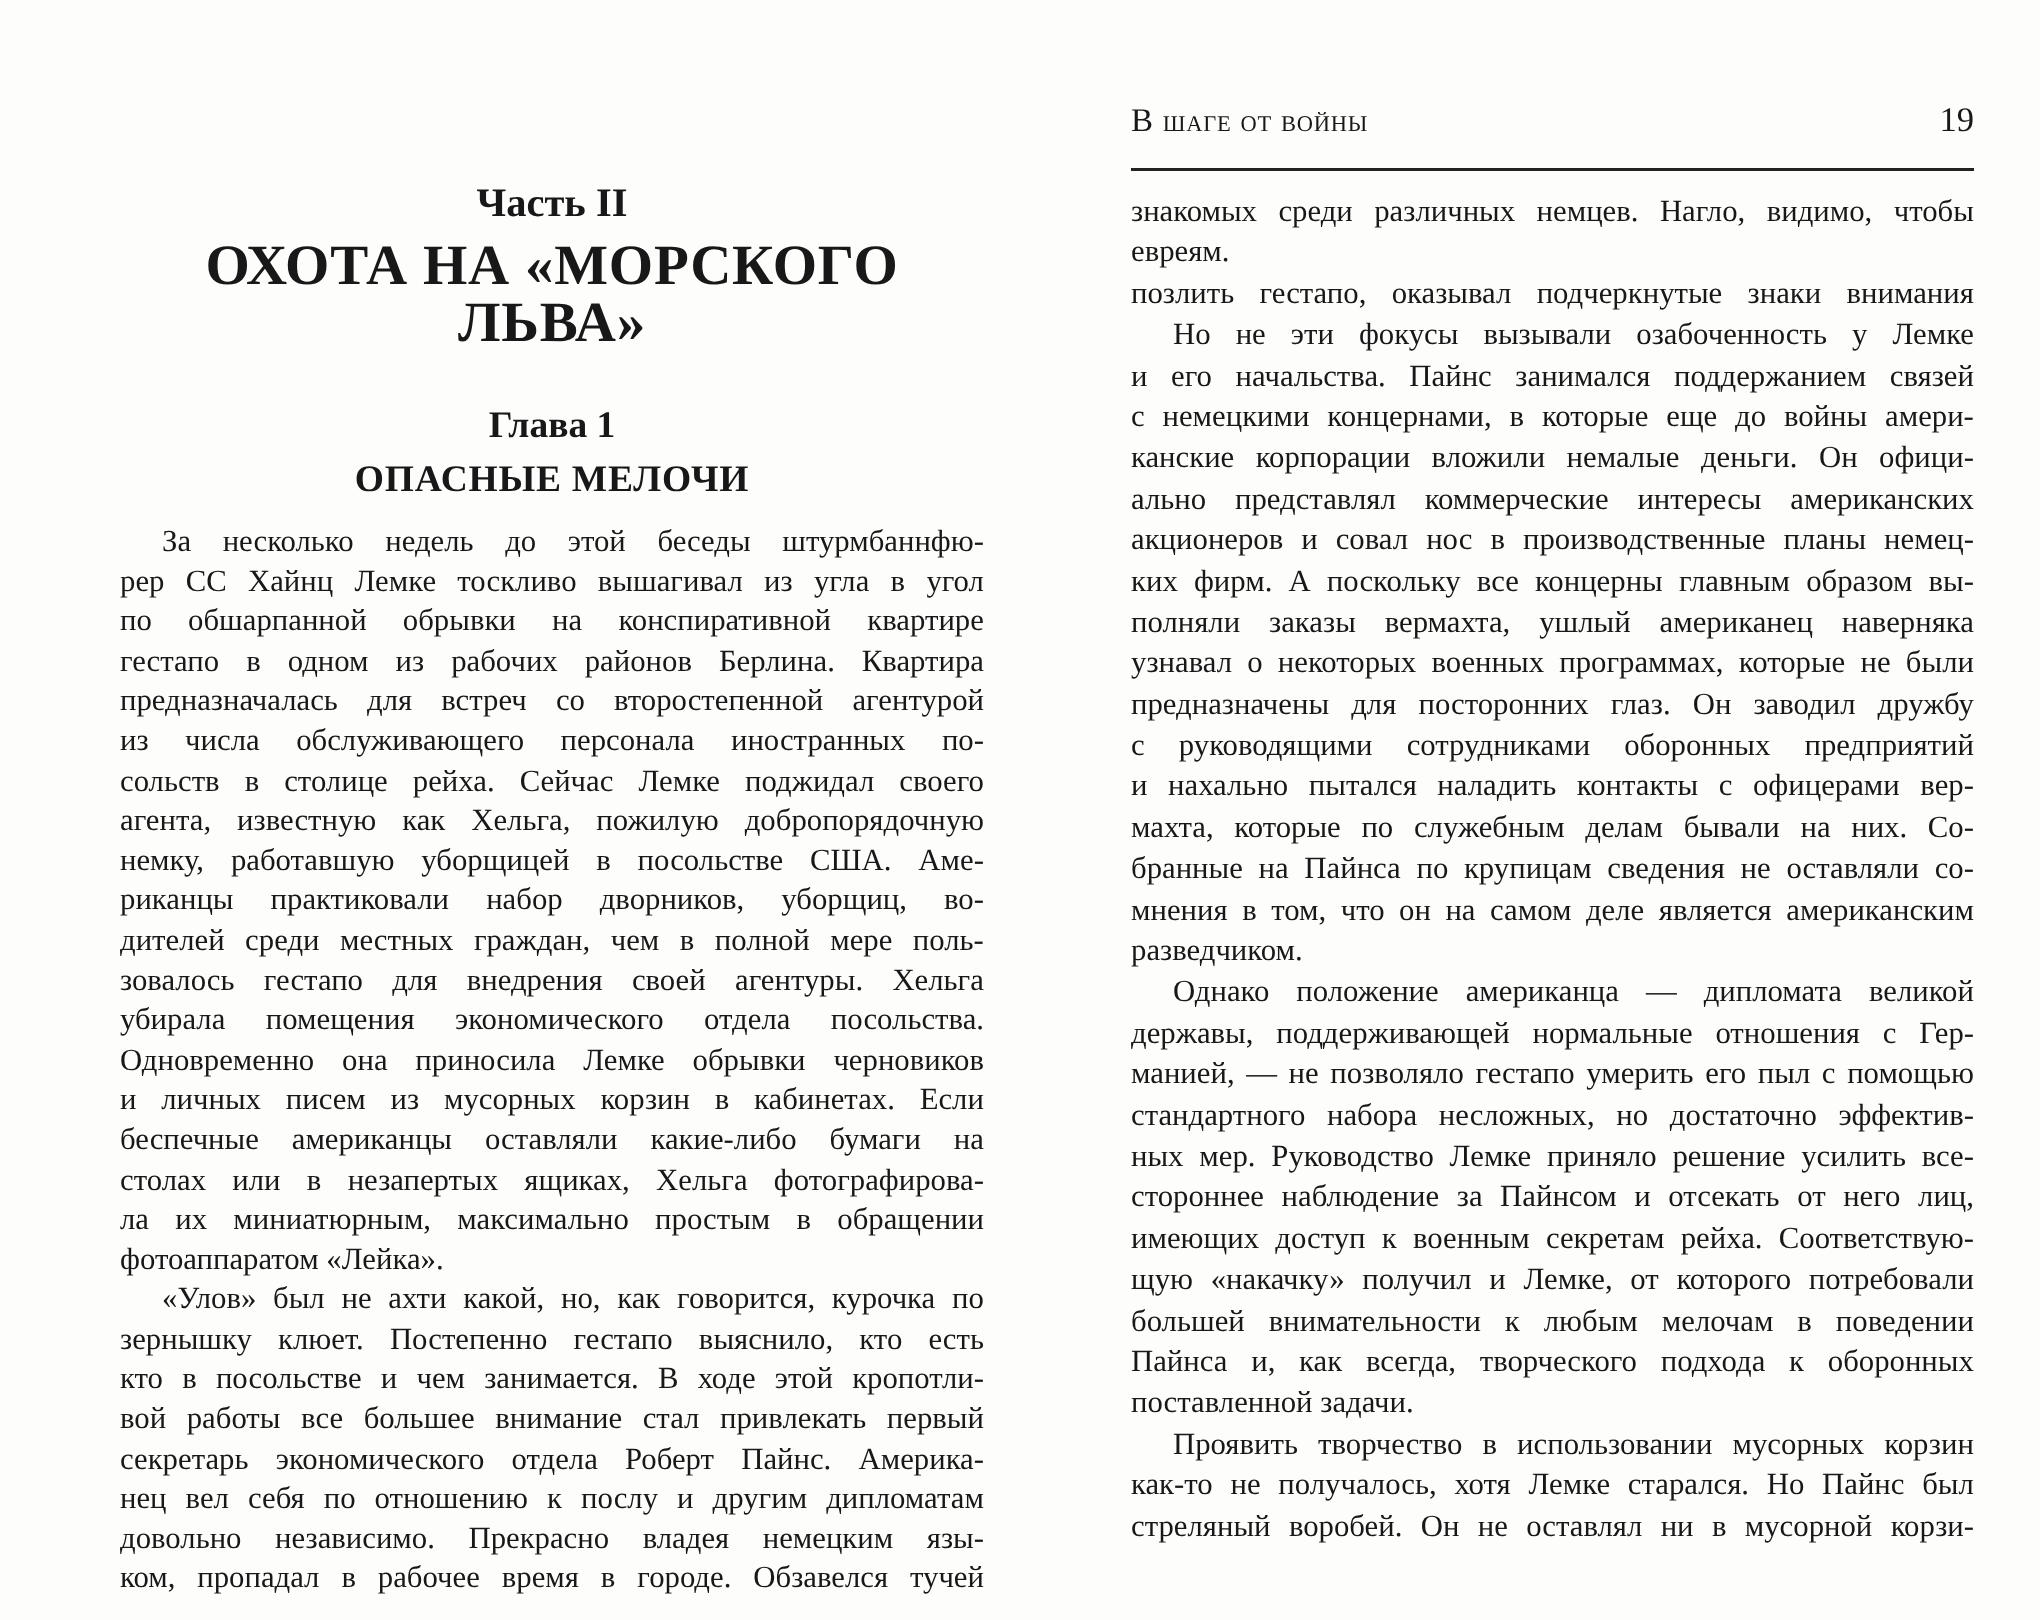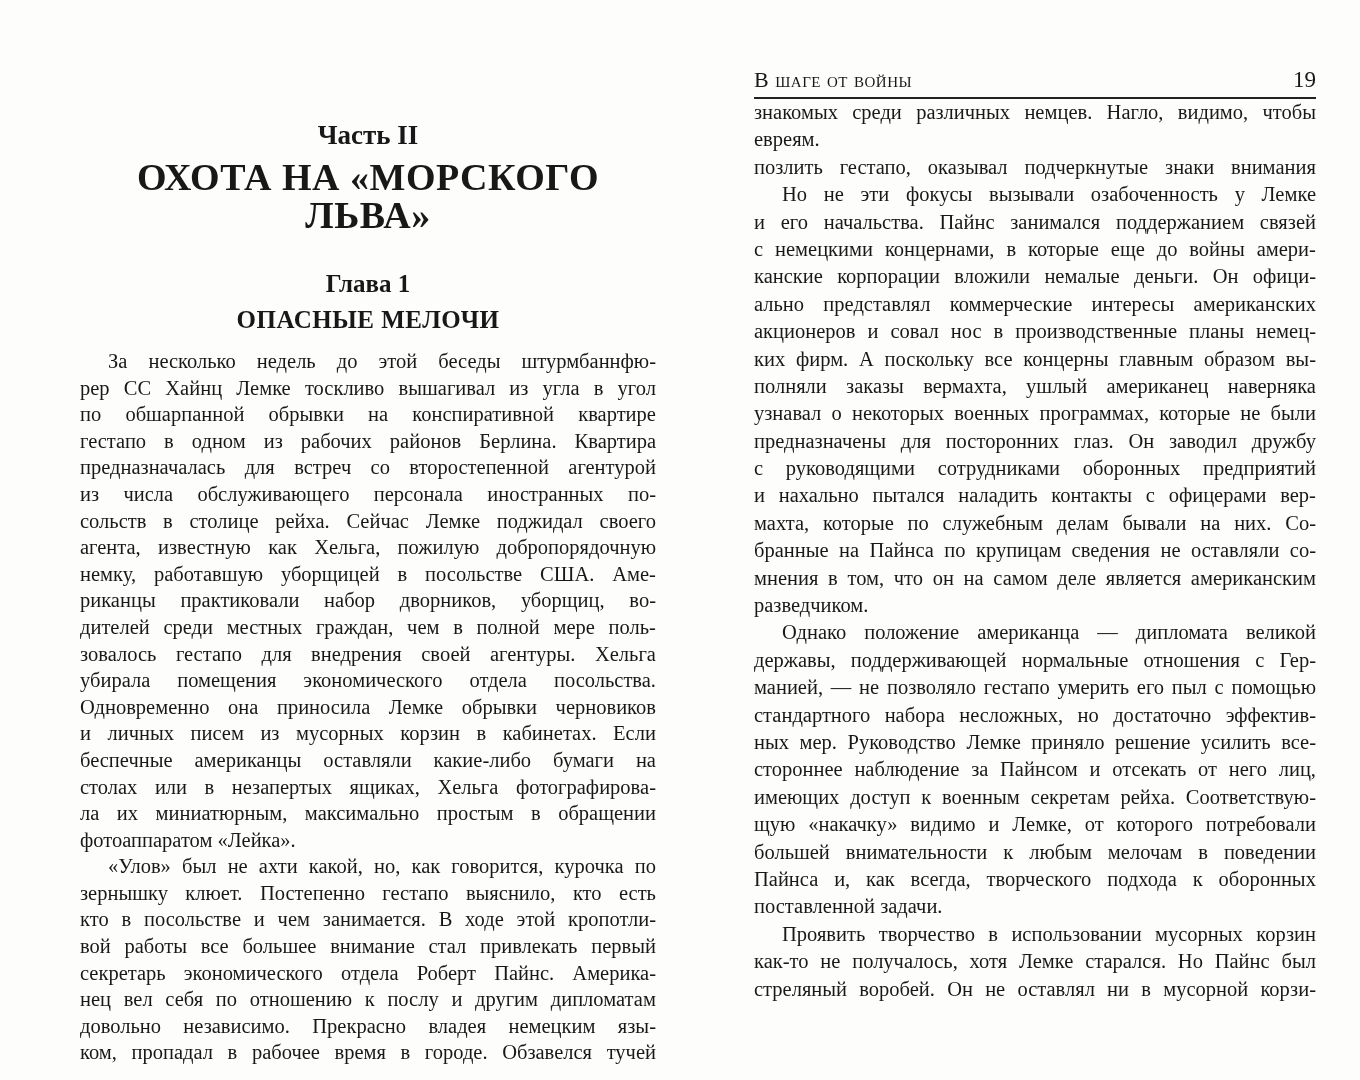--- a/index.html
+++ b/index.html
@@ -32,32 +32,32 @@
     line-height: 32px; margin: 34px 0 0 0;
   }
   .chapter-title {
     font-size: 25px; font-weight: bold; text-align: center;
     line-height: 32px; margin: 4px 0 0 0; letter-spacing: 0.5px;
   }
 
   .running-header {
     display: flex; justify-content: space-between; align-items: flex-end;
     border-bottom: 2px solid #222;
-    padding-bottom: 3px;
+    padding-bottom: 18px;
     height: 30px;
   }
   .running-title {
     font-variant: small-caps;
     font-size: 22px; line-height: 28px; letter-spacing: 0.5px;
   }
   .page-number { font-size: 23px; line-height: 28px; }
 
   .body-text { font-size: 20.5px; }
   .left-body  { margin-top: 12px; }
-  .right-body { }
+  .right-body { margin-top: 14px; }
 
   .line { white-space: nowrap; overflow: hidden; }
   .left-body  .line { height: 26.6px; line-height: 26.6px; }
   .right-body .line { height: 27.4px; line-height: 27.4px; }
   .line.just { display: flex; justify-content: space-between; }
   .line.indent { padding-left: 28px; }
 </style>
 </head>
 <body>
 
@@ -549,21 +549,21 @@
           <span>доступ</span>
           <span>к</span>
           <span>военным</span>
           <span>секретам</span>
           <span>рейха.</span>
           <span>Соответствую-</span>
         </div>
         <div class="line just">
           <span>щую</span>
           <span>«накачку»</span>
-          <span>видимо</span>
+          <span>получил</span>
           <span>и</span>
           <span>Лемке,</span>
           <span>от</span>
           <span>которого</span>
           <span>потребовали</span>
         </div>
         <div class="line just">
           <span>большей</span>
           <span>внимательности</span>
           <span>к</span>

